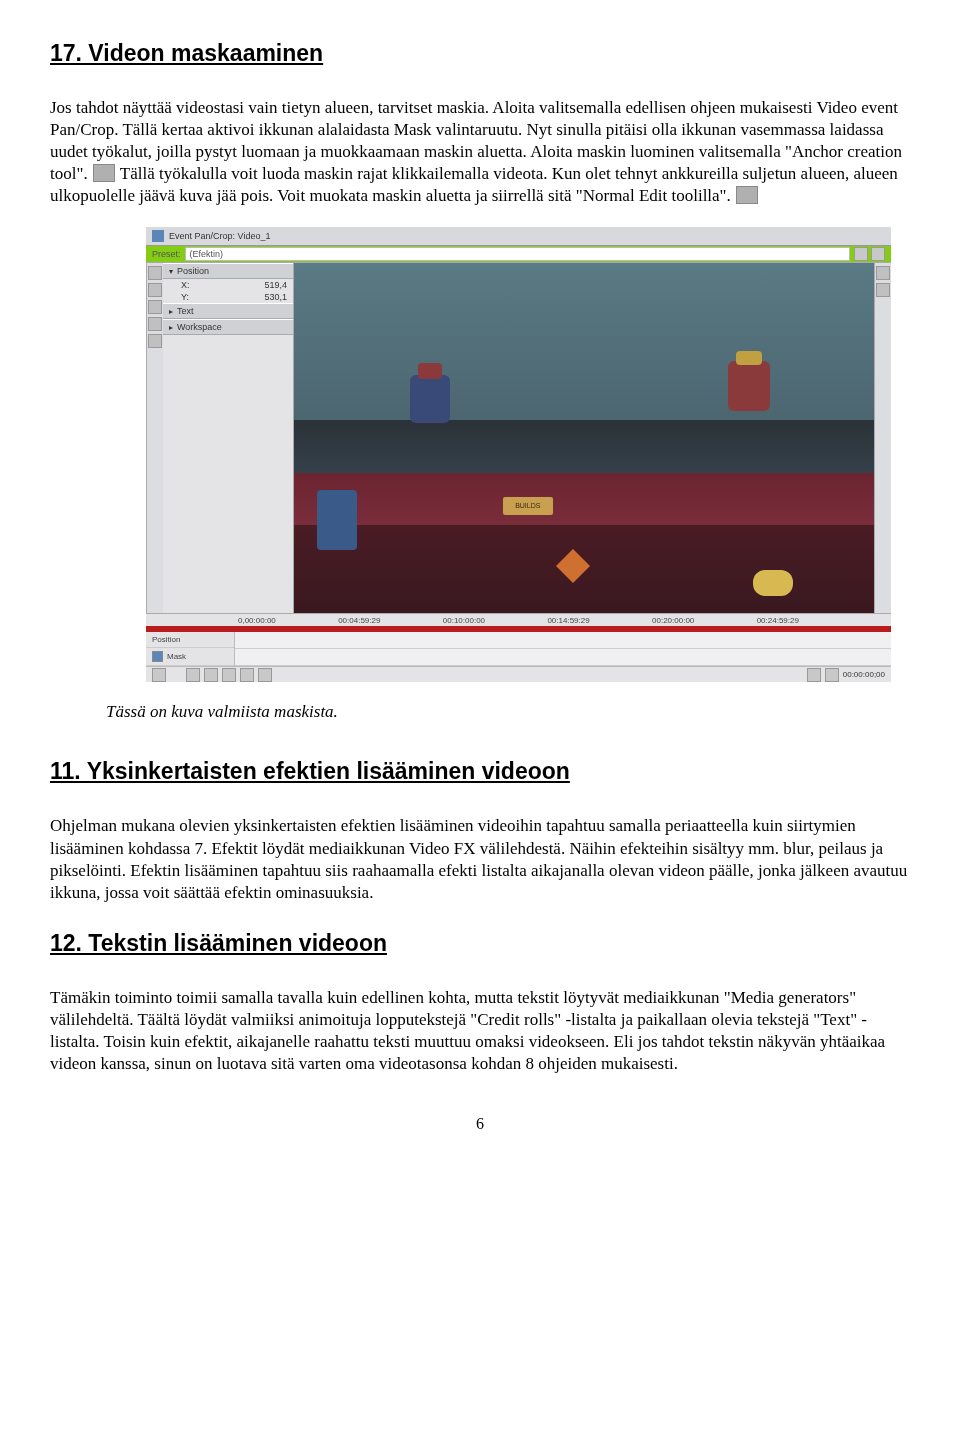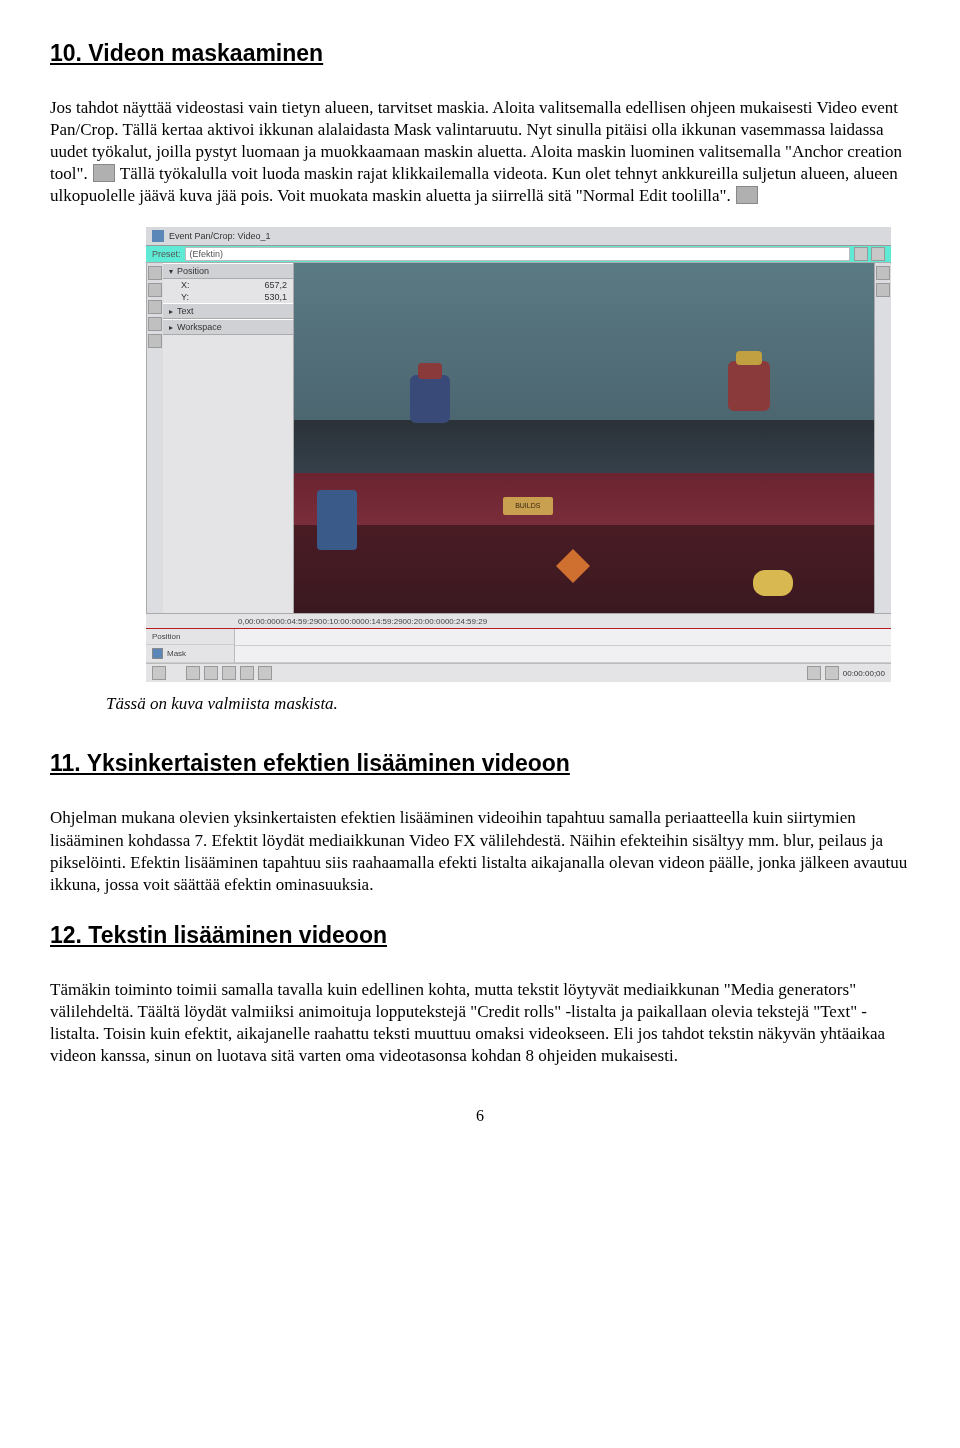--- a/index.html
+++ b/index.html
@@ -26,21 +26,21 @@
   .inline-icon {
     display: inline-block;
     width: 20px;
     height: 16px;
     background: #b0b0b0;
     vertical-align: -3px;
     border: 1px solid #888;
     margin: 0 1px;
   }
   .screenshot-wrap {
-    margin: 20px 0 12px 56px;
+    margin: 20px 0 20px 56px;
     width: 807px;
     padding-left: 40px;
   }
   .screenshot {
     width: 745px;
     height: 455px;
     background: #4a4e50;
     display: flex;
     flex-direction: column;
     font-family: Tahoma, Arial, sans-serif;
@@ -53,21 +53,21 @@
     align-items: center;
     padding: 0 6px;
     font-size: 9px;
     color: #333;
   }
   .ss-icon-box {
     width: 12px; height: 12px; background: #5b87b8; margin-right: 5px;
   }
   .ss-presetbar {
     height: 16px;
-    background: #5eead4;
+    background: #84cc16;
     border-bottom: 1px solid #aaa;
     display: flex;
     align-items: center;
     padding: 0 6px;
     font-size: 9px;
     color: #555;
   }
   .ss-preset-field {
     flex: 1;
     height: 12px;
@@ -125,21 +125,21 @@
   .ss-gem { position:absolute; bottom:10%; left:46%; width:24px; height:24px; background:#d07030; transform:rotate(45deg); }
   .ss-bottom {
     height: 68px;
     background: #e4e4e6;
     border-top: 1px solid #aaa;
     display: flex;
     flex-direction: column;
     font-size: 8px;
     color: #444;
   }
-  .ss-ruler { height: 14px; border-bottom: 1px solid #b91c1c; display:flex; align-items:center; padding:0 92px 0 92px; justify-content:flex-start; }
+  .ss-ruler { height: 14px; border-bottom: 6px solid #b91c1c; display:flex; align-items:center; padding:0 92px 0 92px; justify-content:space-between; }
   .ss-tracks { flex:1; display:flex; }
   .ss-track-labels { width: 88px; border-right:1px solid #bbb; }
   .ss-track-labels div { padding:3px 6px; border-bottom:1px solid #ccc; display:flex; align-items:center; gap:4px; }
   .ss-track-labels .cb { width:9px; height:9px; border:1px solid #888; background:#5b87b8; }
   .ss-track-lane { flex:1; background:#f0f0f2; border-bottom:1px solid #ccc; }
   .ss-transport { height: 18px; border-top:1px solid #bbb; display:flex; align-items:center; padding:0 6px; gap:4px; }
   .ss-transport .tb { width:12px; height:12px; background:#c8c8c8; border:1px solid #999; }
   .ss-transport .spacer { flex:1; }
   .ss-transport .tc { font-size:8px; color:#333; }
   .caption {
@@ -147,21 +147,21 @@
     font-family: "Times New Roman", Times, serif;
     font-size: 17px;
     margin: 2px 0 0 56px;
   }
   .spacer-block { height: 36px; }
   .page-number { text-align: center; font-size: 16px; margin-top: 40px; }
 </style>
 </head>
 <body>
 
-<h2 class="section-header">10. Videon maskaaminen</h2>
+<h2 class="section-header">17. Videon maskaaminen</h2>
 
 <p class="body-text">
   <span>Jos tahdot näyttää videostasi vain tietyn alueen, tarvitset maskia. Aloita valitsemalla edellisen ohjeen mukaisesti Video event Pan/Crop. Tällä kertaa aktivoi ikkunan alalaidasta Mask valintaruutu. Nyt sinulla pitäisi olla ikkunan vasemmassa laidassa uudet työkalut, joilla pystyt luomaan ja muokkaamaan maskin aluetta. Aloita maskin luominen valitsemalla "Anchor creation tool". </span>
   <span class="inline-icon"></span>
   <span> Tällä työkalulla voit luoda maskin rajat klikkailemalla videota. Kun olet tehnyt ankkureilla suljetun alueen, alueen ulkopuolelle jäävä kuva jää pois. Voit muokata maskin aluetta ja siirrellä sitä "Normal Edit toolilla". </span>
   <span class="inline-icon"></span>
 </p>
 
 <div class="screenshot-wrap">
   <div class="screenshot">
@@ -186,21 +186,21 @@
           <div class="si"></div>
           <div class="si"></div>
         </div>
         <div class="ss-left">
           <div class="ss-panel-head">
               <span class="tri">▾</span>
               <span>Position</span>
             </div>
           <div class="ss-row">
               <span class="k">X:</span>
-              <span class="v">657,2</span>
+              <span class="v">519,4</span>
             </div>
           <div class="ss-row">
               <span class="k">Y:</span>
               <span class="v">530,1</span>
             </div>
           <div class="ss-panel-head">
               <span class="tri">▸</span>
               <span>Text</span>
             </div>
           <div class="ss-panel-head">

